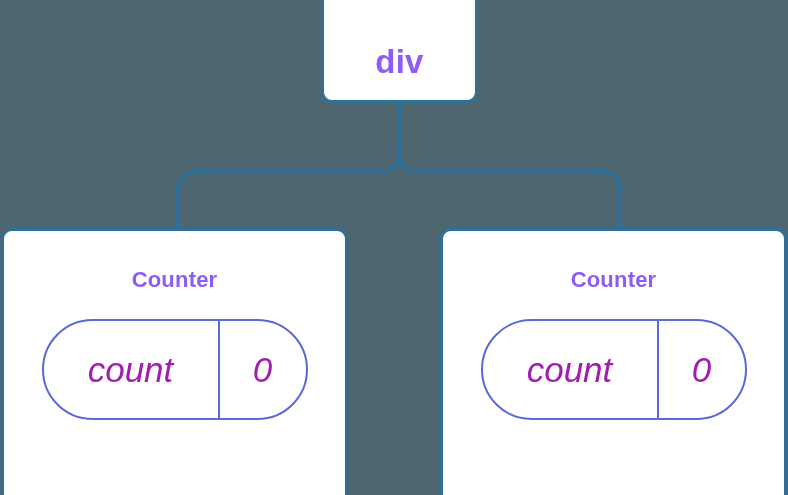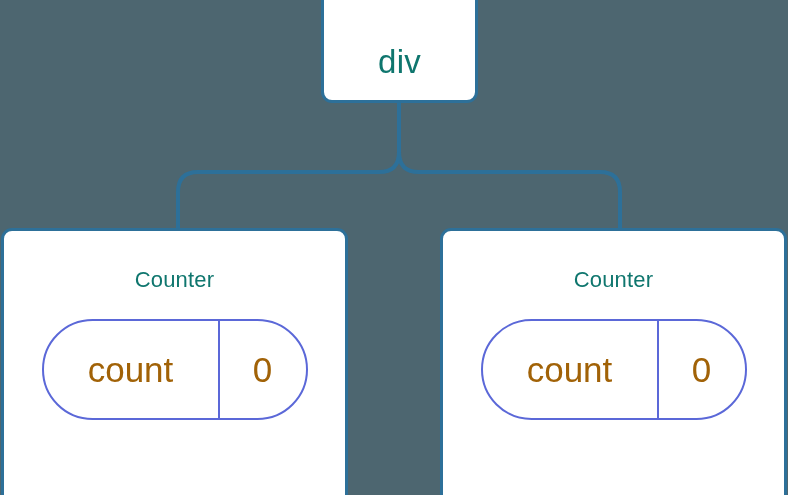--- a/index.html
+++ b/index.html
@@ -70,22 +70,22 @@
 
   .node-child.left  { left: 1px; }
   .node-child.right { left: 440px; }
 
   .node-child .node-title {
     margin-top: 38px;
     font-size: 22px;
   }
 
   .node-title {
-    color: #0f766e;
-    font-weight: 400;
+    color: #8b5cf6;
+    font-weight: 700;
     letter-spacing: 0.2px;
     line-height: 1;
     white-space: nowrap;
   }
 
   
   .state-pill {
     margin-top: 28px;
     width: 266px;
     height: 101px;
@@ -95,24 +95,25 @@
     display: flex;
     align-items: stretch;
     background: transparent;
   }
 
   .pill-key,
   .pill-val {
     display: flex;
     align-items: center;
     justify-content: center;
-    color: #a16207;
+    color: #a21caf;
     font-size: 35px;
     line-height: 1;
     white-space: nowrap;
+    font-style: italic;
   }
 
   .pill-key {
     width: 176px;
     border-right: 2px solid #5b68d8;
     box-sizing: border-box;
   }
 
   .pill-val {
     flex: 1 1 auto;

